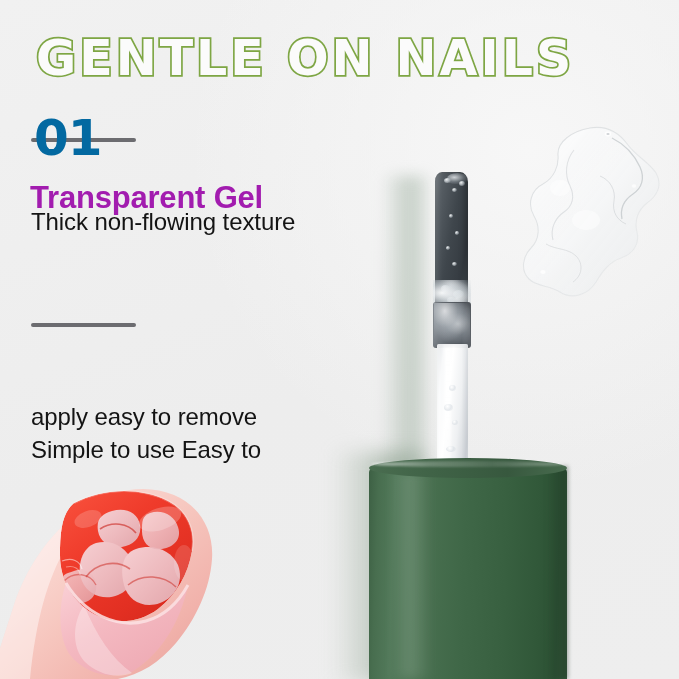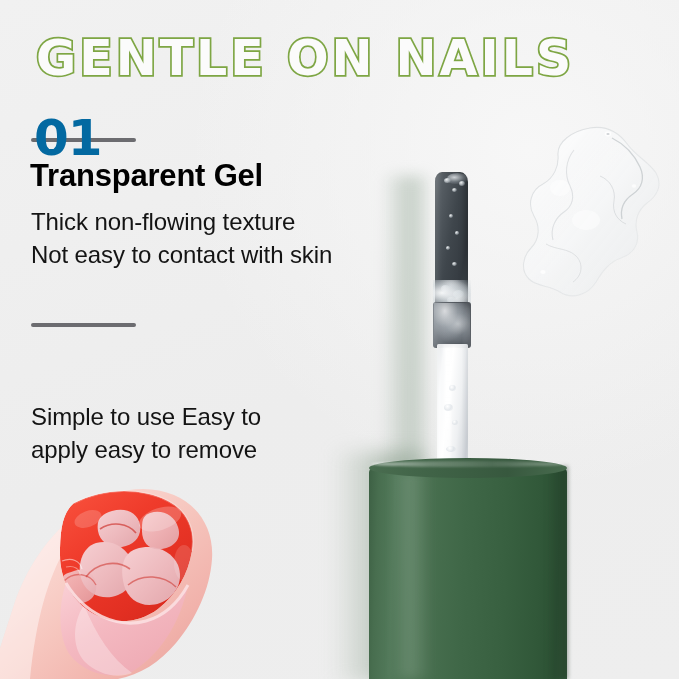--- a/index.html
+++ b/index.html
@@ -75,23 +75,24 @@
     color: #0369a1;
   }
 
   .sub-head {
     position: absolute;
     left: 30px;
     font-family: "Liberation Sans", sans-serif;
     font-size: 31px;
     line-height: 36px;
     font-weight: 700;
-    color: #000000;
+    color: #a21caf;
     letter-spacing: -0.2px;
     white-space: nowrap;
+    margin-top: 22px;
   }
 
   .body-copy {
     position: absolute;
     left: 31px;
     font-family: "Liberation Sans", sans-serif;
     font-size: 24px;
     line-height: 33px;
     font-weight: 400;
     color: #141414;
@@ -375,29 +376,28 @@
 
   <div class="headline">GENTLE ON NAILS</div>
 
   <div class="num-wrap" style="top:117px;">
     <div class="num-rule"></div>
     <div class="num-text">01</div>
   </div>
   <div class="sub-head" style="top:158px;">Transparent Gel</div>
   <div class="body-copy" style="top:205px;">
     <div>Thick non-flowing texture</div>
-    <div>Not easy to contact with skin</div>
   </div>
 
   <div class="num-wrap" style="top:302px;">
     <div class="num-rule"></div>
   </div>
   <div class="body-copy" style="top:400px;">
+    <div>apply easy to remove</div>
     <div>Simple to use Easy to</div>
-    <div>apply easy to remove</div>
   </div>
 
   <div class="brush-shadow"></div>
   <div class="bottle-shadow"></div>
 
   <div>
     <div class="bristle"></div>
     <div class="bristle-tipgloss"></div>
 
     <div class="bristle-speck" style="left:452px; top:188px; width:5px;  height:4px;"></div>

